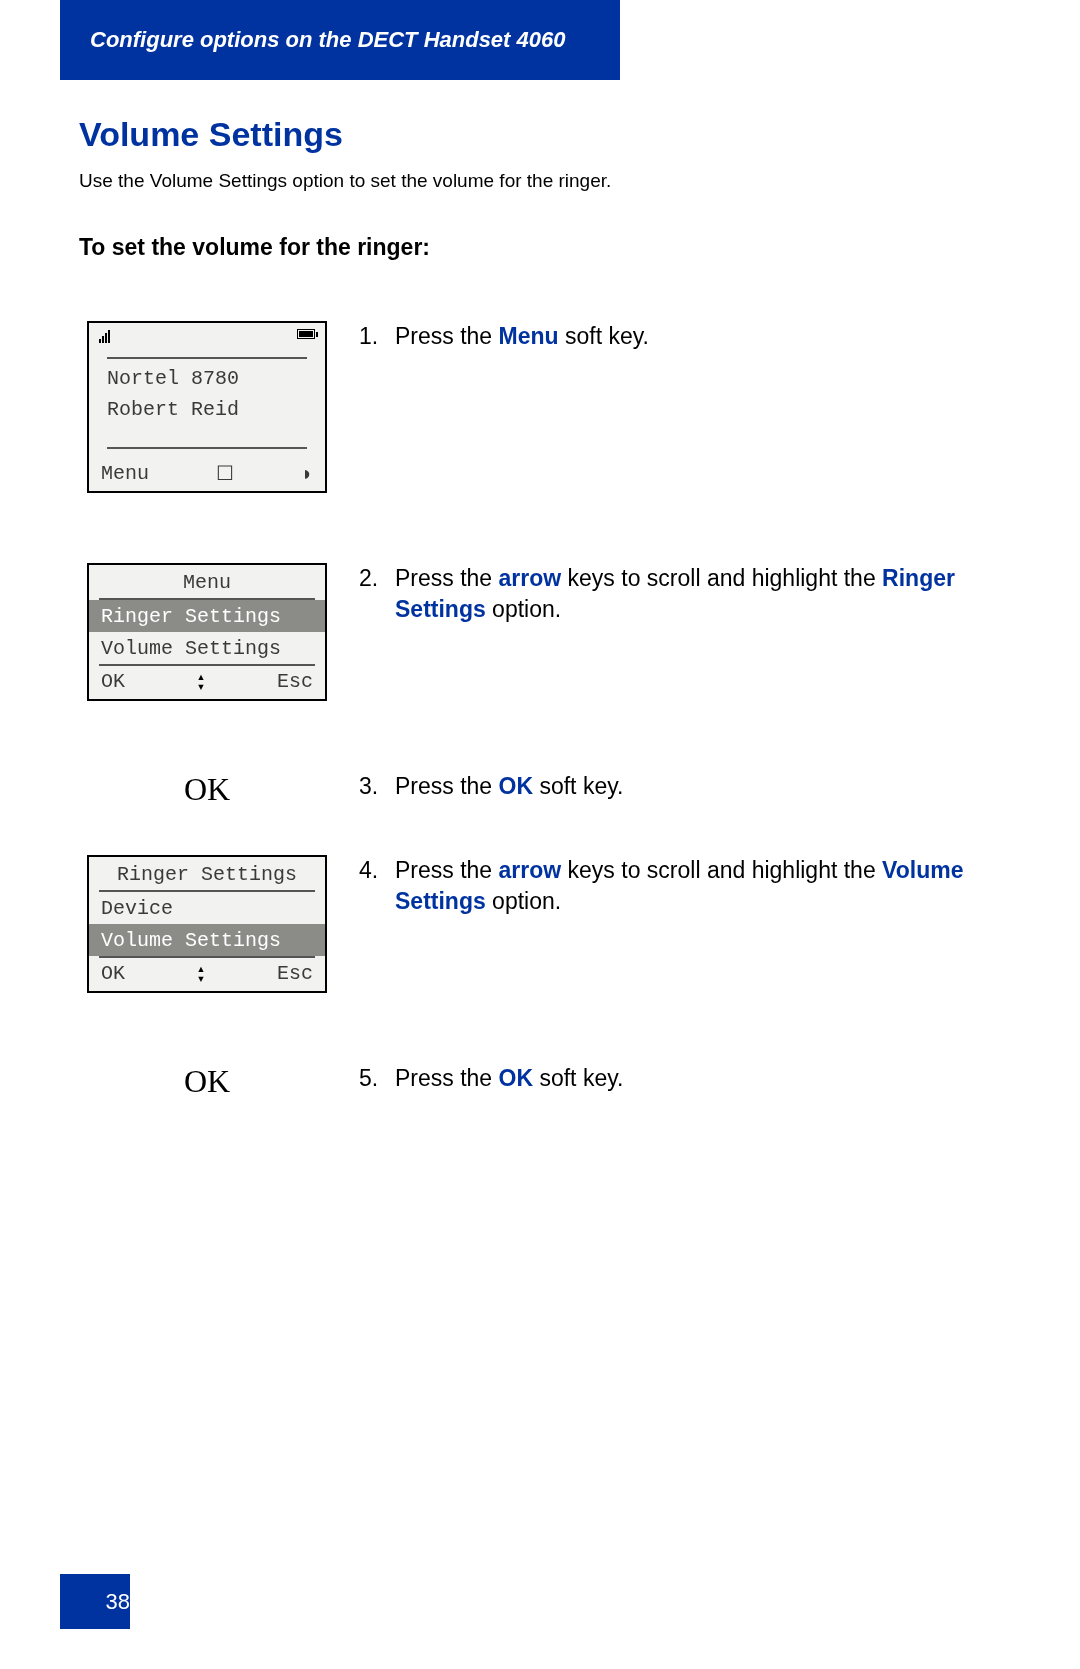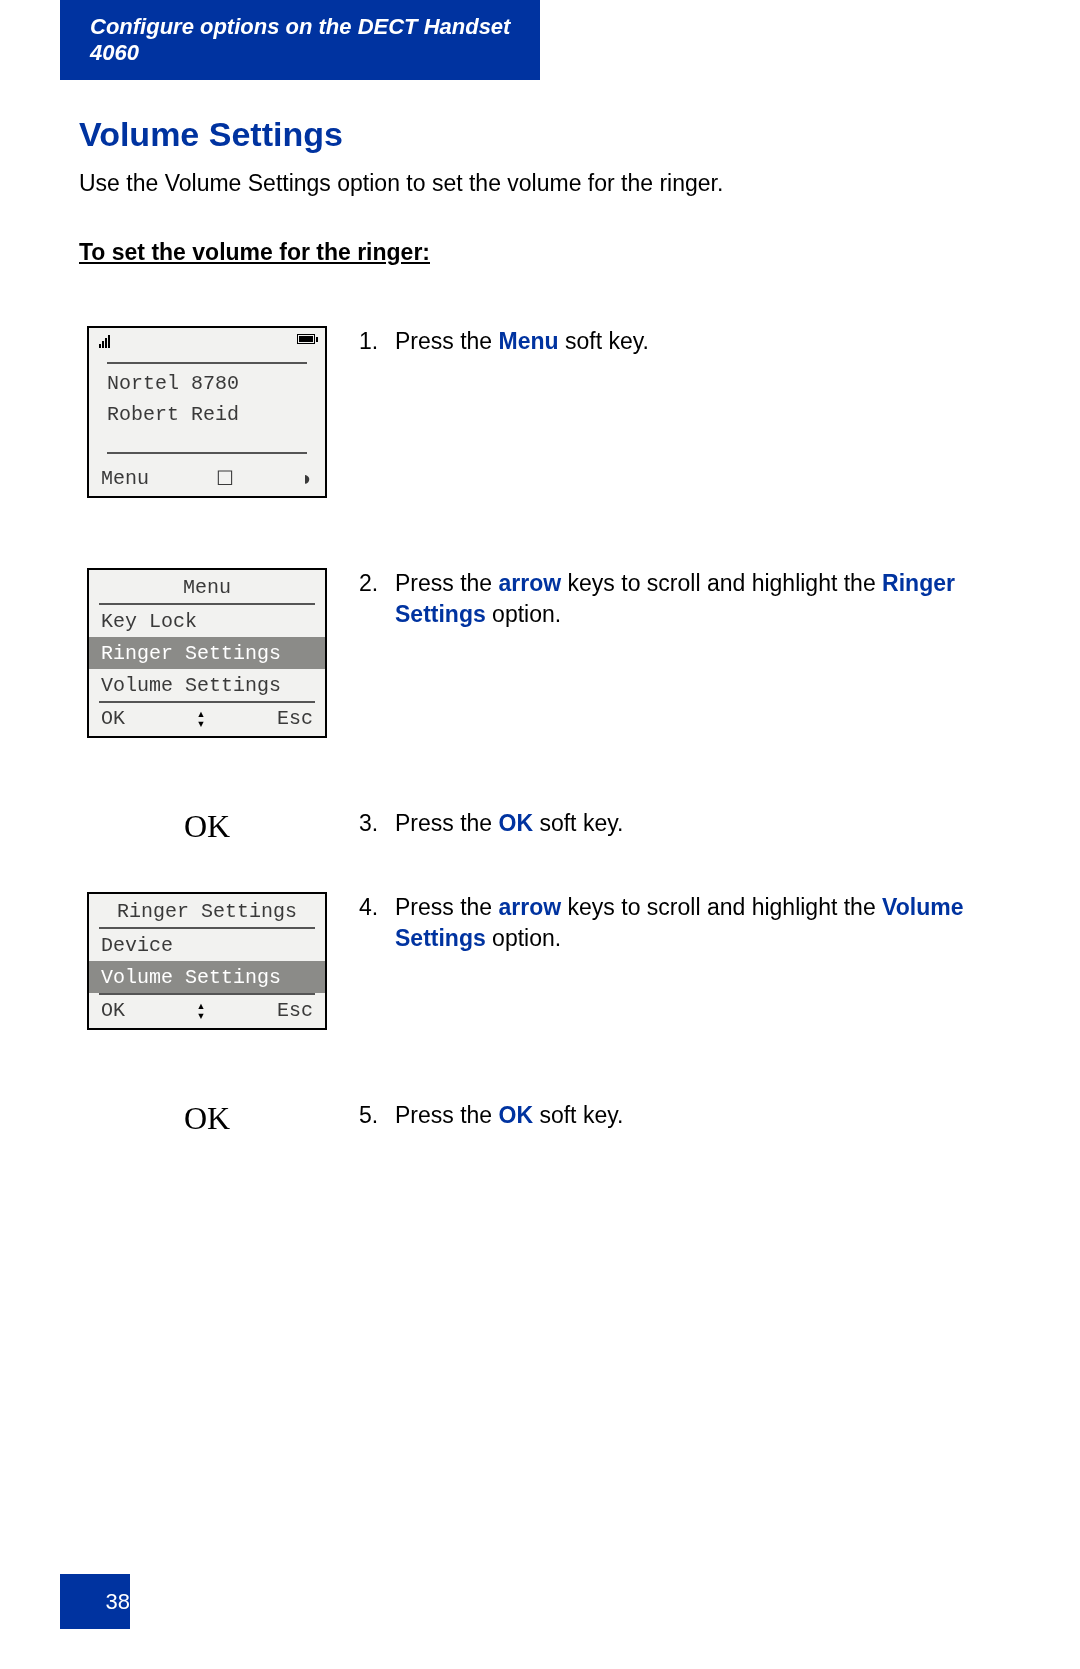--- a/index.html
+++ b/index.html
@@ -7,21 +7,21 @@
     width: 1080px;
     height: 1669px;
     background: #ffffff;
     font-family: Arial, Helvetica, sans-serif;
     position: relative;
   }
   .header-bar {
     position: absolute;
     top: 0;
     left: 60px;
-    width: 480px;
+    width: 560px;
     height: 80px;
     background: #0033a0;
     color: #ffffff;
     font-weight: bold;
     font-style: italic;
     font-size: 22px;
     padding-left: 30px;
     display: flex;
     align-items: center;
   }
@@ -31,30 +31,29 @@
     left: 79px;
     width: 920px;
   }
   .section-title {
     color: #0033a0;
     font-size: 34px;
     font-weight: bold;
     margin-bottom: 16px;
   }
   .intro-text {
-    font-size: 23px;
+    font-size: 19px;
     margin-bottom: 42px;
     color: #000;
   }
   .subheader {
     font-size: 23px;
     font-weight: bold;
     margin-bottom: 60px;
     color: #000;
-    text-decoration: underline;
   }
   .step-row {
     display: flex;
     align-items: flex-start;
     margin-bottom: 70px;
   }
   .handset-col {
     width: 280px;
     flex: 0 0 280px;
     display: flex;
@@ -209,21 +208,20 @@
       </div>
     </div>
   </div>
 
   <div class="step-row">
     <div class="handset-col">
       <div class="handset-frame">
         <div class="hf-title-row">Menu</div>
         <div class="menu-divider"></div>
         <div class="menu-list">
-          <div class="menu-item">Key Lock</div>
           <div class="menu-item sel">Ringer Settings</div>
           <div class="menu-item">Volume Settings</div>
         </div>
         <div class="menu-divider"></div>
         <div class="hf-soft">
           <span>OK</span>
           <span class="arrows-icon"></span>
           <span>Esc</span>
         </div>
       </div>

